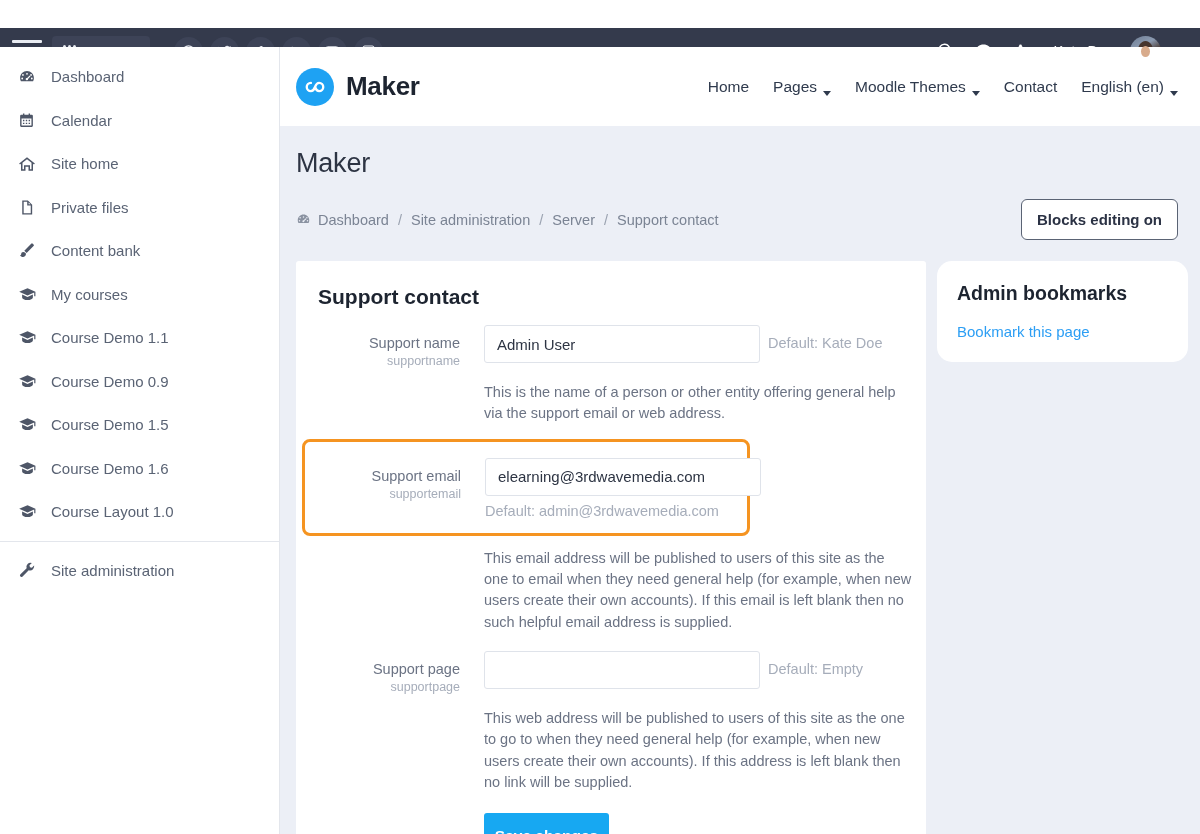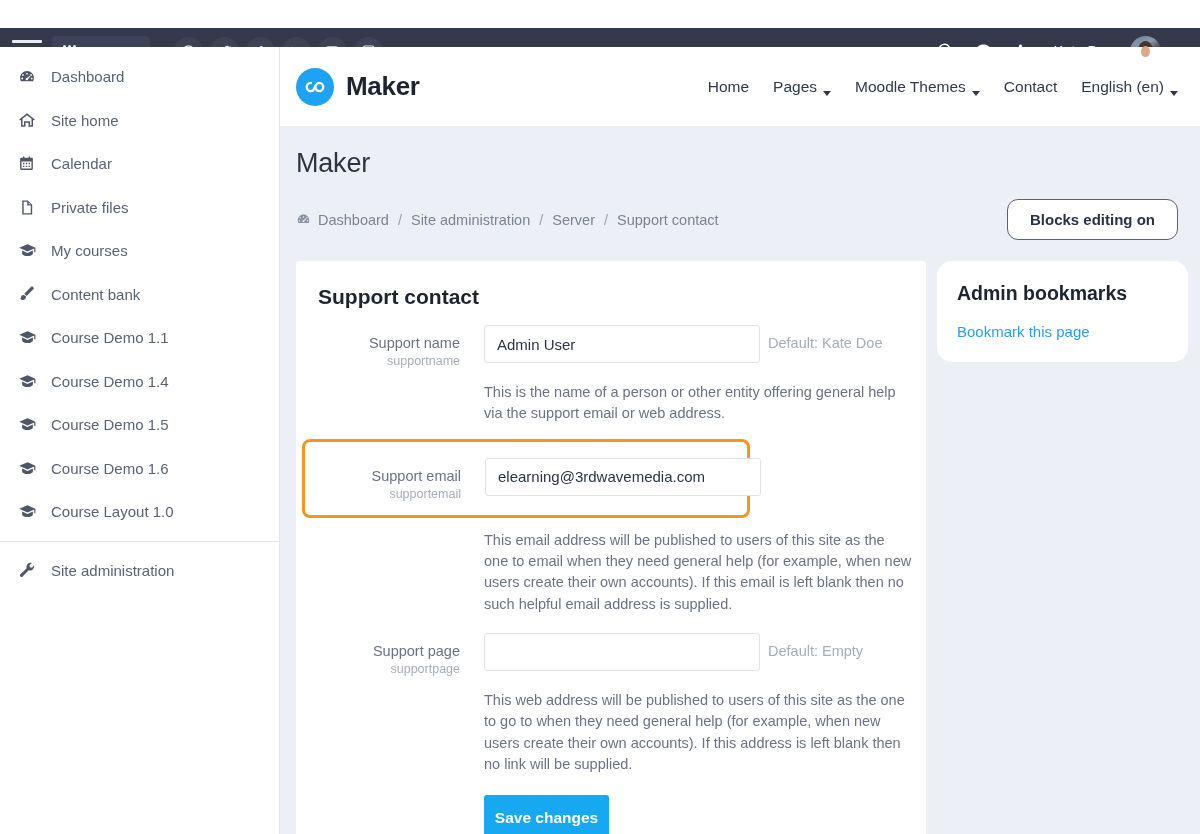--- a/index.html
+++ b/index.html
@@ -122,21 +122,21 @@
   .crumb-row { display: flex; align-items: center; margin-top: 20px; }
   .breadcrumb { display: flex; align-items: center; gap: 0px; font-size: 14.5px; color: #7b8494; }
   .breadcrumb .b-ico { margin-right: 7px; display:flex; align-items:center; }
   .breadcrumb .b-ico svg { fill: #8a92a1; }
   .breadcrumb a { color: #7b8494; text-decoration: none; cursor: pointer; }
   .breadcrumb .sep { margin: 0 9px; color: #9aa2b0; }
   .blocks-btn {
     margin-left: auto;
     border: 1px solid #5a6374; background: #ffffff;
     color: #2b3244; font-size: 15px; font-weight: bold;
-    padding: 11px 22px; border-radius: 11px; cursor: pointer;
+    padding: 11px 15px; border-radius: 6px; cursor: pointer;
   }
 
   .cards { display: flex; margin-top: 21px; padding-left: 16px; gap: 11px; align-items: flex-start; }
 
   .main-card {
     width: 630px; background: #ffffff; border-radius: 3px;
     padding: 24px 26px 0 18px; min-height: 570px;
   }
   .card-title { font-size: 21px; font-weight: bold; color: #1d2430; margin: 0 0 16px 4px; }
 
@@ -265,73 +265,73 @@
   <a class="nav-item">
     <span class="nav-ico">
       <svg width="18" height="18" viewBox="0 0 24 24">
           <path d="M12 4C6.9 4 2.8 8.1 2.8 13.2c0 1.6.4 3.1 1.1 4.4h16.2c.7-1.3 1.1-2.8 1.1-4.4C21.2 8.1 17.1 4 12 4zm-5.4 4a1.2 1.2 0 1 1 0 2.4 1.2 1.2 0 0 1 0-2.4zm10.8 0a1.2 1.2 0 1 1 0 2.4 1.2 1.2 0 0 1 0-2.4zM12 6.6a1.2 1.2 0 1 1 0 2.4 1.2 1.2 0 0 1 0-2.4zm-6.4 6.2a1.2 1.2 0 1 1 0 2.4 1.2 1.2 0 0 1 0-2.4zm12.8 0a1.2 1.2 0 1 1 0 2.4 1.2 1.2 0 0 1 0-2.4zM15.6 9.9l1.1 1.1-3.3 3.5a1.6 1.6 0 1 1-1.2-1.2l3.4-3.4z"></path>
         </svg>
     </span>
     <span>Dashboard</span>
   </a>
   <a class="nav-item">
     <span class="nav-ico">
+      <svg width="17" height="17" viewBox="0 0 24 24">
+          <path d="M7 2v2H4.5A1.5 1.5 0 0 0 3 5.5v14A1.5 1.5 0 0 0 4.5 21h15a1.5 1.5 0 0 0 1.5-1.5v-14A1.5 1.5 0 0 0 19.5 4H17V2h-2v2H9V2H7zm-2 7h14v10H5V9zm2 2v2h2v-2H7zm4 0v2h2v-2h-2zm4 0v2h2v-2h-2zm-8 4v2h2v-2H7zm4 0v2h2v-2h-2zm4 0v2h2v-2h-2z"></path>
+        </svg>
+    </span>
+    <span>Calendar</span>
+  </a>
+  <a class="nav-item">
+    <span class="nav-ico">
       <svg width="18" height="18" viewBox="0 0 24 24">
           <path d="M12 3 1.5 11.2l1.2 1.5L4 11.7V21h6v-5.5h4V21h6v-9.3l1.3 1 1.2-1.5L12 3zm0 2.6 6 4.7V19h-2v-5.5H8V19H6v-8.7l6-4.7z"></path>
         </svg>
     </span>
     <span>Site home</span>
   </a>
   <a class="nav-item">
     <span class="nav-ico">
       <svg width="17" height="17" viewBox="0 0 24 24">
-          <path d="M7 2v2H4.5A1.5 1.5 0 0 0 3 5.5v14A1.5 1.5 0 0 0 4.5 21h15a1.5 1.5 0 0 0 1.5-1.5v-14A1.5 1.5 0 0 0 19.5 4H17V2h-2v2H9V2H7zm-2 7h14v10H5V9zm2 2v2h2v-2H7zm4 0v2h2v-2h-2zm4 0v2h2v-2h-2zm-8 4v2h2v-2H7zm4 0v2h2v-2h-2zm4 0v2h2v-2h-2z"></path>
-        </svg>
-    </span>
-    <span>Calendar</span>
-  </a>
-  <a class="nav-item">
-    <span class="nav-ico">
-      <svg width="17" height="17" viewBox="0 0 24 24">
           <path d="M6 2h8l6 6v14H6V2zm2 2v16h10V9h-5V4H8zm7 .8V7.5h2.7L15 4.8z"></path>
         </svg>
     </span>
     <span>Private files</span>
-  </a>
-  <a class="nav-item">
-    <span class="nav-ico">
-      <svg width="19" height="19" viewBox="0 0 24 24">
-          <path d="M12 4 1.5 8.6 12 13.2l8.5-3.7v4.8h1.5V8.6L12 4zM5.2 12.1v3.7c0 1.8 3 3.3 6.8 3.3s6.8-1.5 6.8-3.3v-3.7L12 15 5.2 12.1z"></path>
-        </svg>
-    </span>
-    <span>My courses</span>
   </a>
   <a class="nav-item">
     <span class="nav-ico">
       <svg width="18" height="18" viewBox="0 0 24 24">
           <path d="m20.7 3.3-1-1a1.5 1.5 0 0 0-2.1 0L8.4 11.5l3.1 3.1 9.2-9.2a1.5 1.5 0 0 0 0-2.1zM6.8 13.2c-1.4 0-2.5 1.1-2.5 2.5 0 1.5-1 2-1.6 2.3 1 1.2 2.3 2 3.9 2 2.2 0 4-1.8 4-4 0-1.5-1.2-2.8-3.8-2.8z"></path>
         </svg>
     </span>
     <span>Content bank</span>
   </a>
   <a class="nav-item">
     <span class="nav-ico">
       <svg width="19" height="19" viewBox="0 0 24 24">
           <path d="M12 4 1.5 8.6 12 13.2l8.5-3.7v4.8h1.5V8.6L12 4zM5.2 12.1v3.7c0 1.8 3 3.3 6.8 3.3s6.8-1.5 6.8-3.3v-3.7L12 15 5.2 12.1z"></path>
         </svg>
     </span>
+    <span>My courses</span>
+  </a>
+  <a class="nav-item">
+    <span class="nav-ico">
+      <svg width="19" height="19" viewBox="0 0 24 24">
+          <path d="M12 4 1.5 8.6 12 13.2l8.5-3.7v4.8h1.5V8.6L12 4zM5.2 12.1v3.7c0 1.8 3 3.3 6.8 3.3s6.8-1.5 6.8-3.3v-3.7L12 15 5.2 12.1z"></path>
+        </svg>
+    </span>
     <span>Course Demo 1.1</span>
   </a>
   <a class="nav-item">
     <span class="nav-ico">
       <svg width="19" height="19" viewBox="0 0 24 24">
           <path d="M12 4 1.5 8.6 12 13.2l8.5-3.7v4.8h1.5V8.6L12 4zM5.2 12.1v3.7c0 1.8 3 3.3 6.8 3.3s6.8-1.5 6.8-3.3v-3.7L12 15 5.2 12.1z"></path>
         </svg>
     </span>
-    <span>Course Demo 1.4</span>
+    <span>Course Demo 0.9</span>
   </a>
   <a class="nav-item">
     <span class="nav-ico">
       <svg width="19" height="19" viewBox="0 0 24 24">
           <path d="M12 4 1.5 8.6 12 13.2l8.5-3.7v4.8h1.5V8.6L12 4zM5.2 12.1v3.7c0 1.8 3 3.3 6.8 3.3s6.8-1.5 6.8-3.3v-3.7L12 15 5.2 12.1z"></path>
         </svg>
     </span>
     <span>Course Demo 1.5</span>
   </a>
   <a class="nav-item">
@@ -435,20 +435,21 @@
       <div class="fdesc">This is the name of a person or other entity offering general help via the support email or web address.</div>
 
       
       <div class="frow highlight">
         <div class="flabel">
           <span class="lab">Support email</span>
           <span class="lid">supportemail</span>
         </div>
         <div class="fctrl stack">
           <input class="finput" type="text" value="elearning@3rdwavemedia.com" style="">
+          <span class="fdefault below">Default: admin@3rdwavemedia.com</span>
         </div>
       </div>
       <div class="fdesc tight">This email address will be published to users of this site as the one to email when they need general help (for example, when new users create their own accounts). If this email is left blank then no such helpful email address is supplied.</div>
 
       
       <div class="frow" style="margin-top:18px;">
         <div class="flabel">
           <span class="lab">Support page</span>
           <span class="lid">supportpage</span>
         </div>

